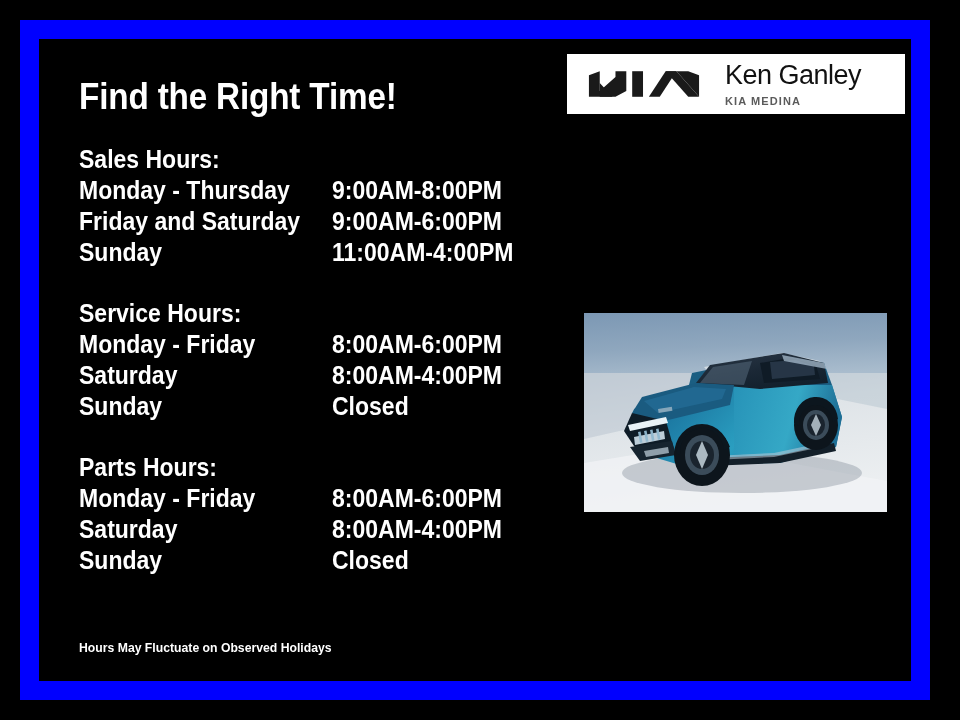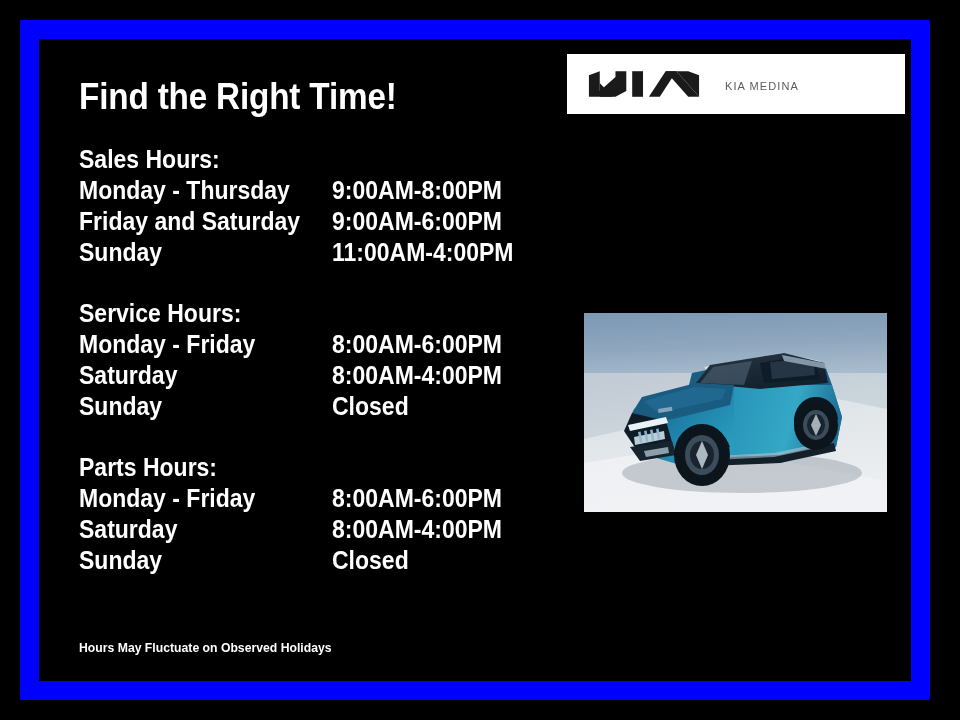--- a/index.html
+++ b/index.html
@@ -133,21 +133,21 @@
     font-family: "Liberation Sans", sans-serif;
     font-weight: normal;
     font-size: 27px;
     line-height: 29px;
     color: #111111;
     letter-spacing: -0.5px;
     white-space: nowrap;
   }
   #dealer-sub {
     font-family: "Liberation Sans", sans-serif;
-    font-weight: normal;
+    font-weight: bold;
     font-size: 11px;
     line-height: 14px;
     color: #5b5b5b;
     letter-spacing: 1.1px;
     white-space: nowrap;
     margin-top: 4px;
   }
 
   
   #vehicle-photo {
@@ -229,20 +229,21 @@
     <div id="logo-banner">
       <svg id="kia-mark" viewBox="0 0 240 64" aria-hidden="true">
         <path fill="#1A1A1A" d="M8 14 L30 6 L30 46 L62 18 L62 6 L84 6 L84 46 L62 58 L30 58 L8 58 Z"></path>
         <path fill="#1A1A1A" d="M30 6 L30 30 L56 58 L30 58 Z"></path>
         <rect fill="#1A1A1A" x="96" y="6" width="22" height="52"></rect>
         <path fill="#1A1A1A" d="M130 58 L164 6 L186 6 L152 58 Z"></path>
         <path fill="#1A1A1A" d="M164 6 L186 6 L232 58 L210 58 Z"></path>
         <path fill="#1A1A1A" d="M186 6 L232 58 L232 14 L210 6 Z"></path>
       </svg>
       <div id="dealer-name-wrap">
+        <div id="dealer-name">Ken Ganley</div>
         <div id="dealer-sub">KIA MEDINA</div>
       </div>
     </div>
 
     <div id="vehicle-photo">
       <svg viewBox="0 0 303 199" preserveAspectRatio="none" aria-hidden="true">
         <defs>
           <linearGradient id="skyGrad" x1="0" y1="0" x2="0.2" y2="1">
             <stop offset="0%" stop-color="#7c98b4"></stop>
             <stop offset="55%" stop-color="#8fa7be"></stop>

